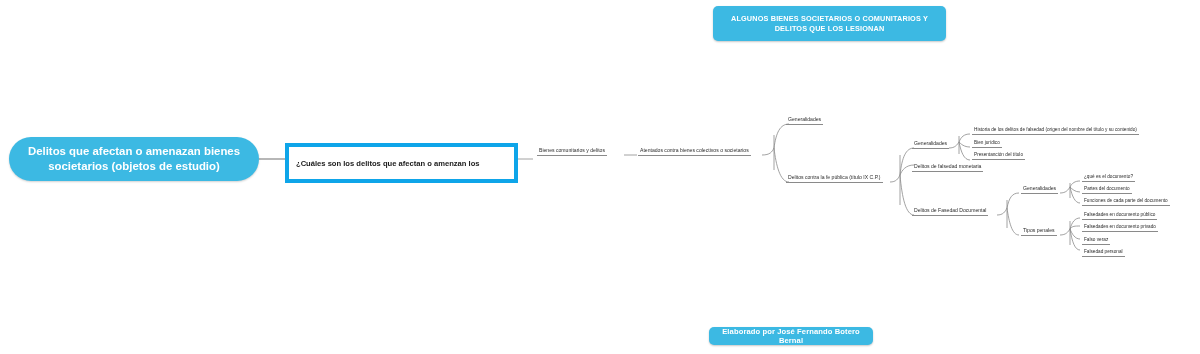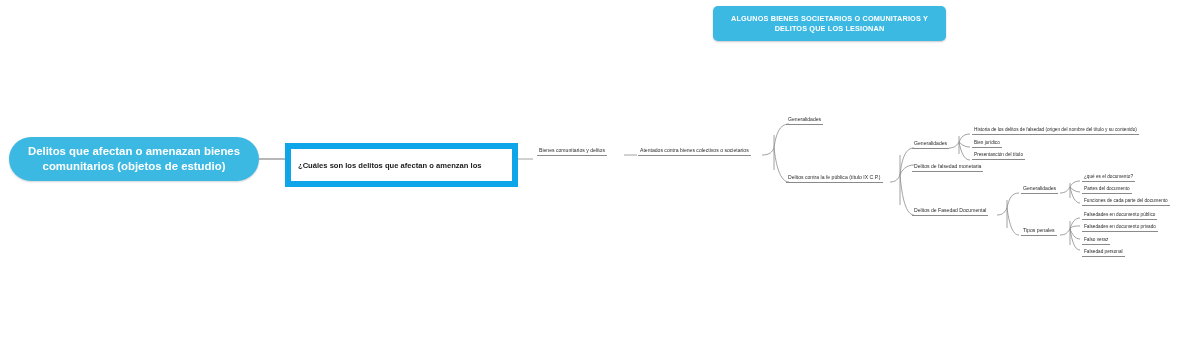--- a/index.html
+++ b/index.html
@@ -49,21 +49,21 @@
     text-align: center;
     box-shadow: 0 1px 2px rgba(0,0,0,0.18);
     padding: 0 10px;
   }
 
   
   #question-node {
     position: absolute;
     left: 285px; top: 143px; width: 233px; height: 31px;
     background: #ffffff;
-    border: 6px solid #0ea5e9;
+    border: 4px solid #0ea5e9;
     color: #1a1a1a;
     font-weight: bold;
     font-size: 7.6px;
     line-height: 1.45;
     display: flex; flex-direction: column; justify-content: center;
     padding: 16px 7px;
   }
 
   
   .tnode {
@@ -121,21 +121,21 @@
     <path d="M1060,235 C 1066,235 1068,232 1070,229"></path>
     <path d="M1070,229 C 1072,222 1075,218 1080,218"></path>
     <path d="M1070,229 C 1072,226 1075,226 1080,226"></path>
     <path d="M1070,229 C 1072,234 1075,239 1080,239"></path>
     <path d="M1070,229 C 1072,242 1075,250 1080,250"></path>
     <line x1="1070" y1="221" x2="1070" y2="245"></line>
   </svg>
 
   <div class="banner" id="top-banner">ALGUNOS BIENES SOCIETARIOS O COMUNITARIOS Y DELITOS QUE LOS LESIONAN</div>
 
-  <div id="root-node">Delitos que afectan o amenazan bienes comunitarios (objetos de estudio)</div>
+  <div id="root-node">Delitos que afectan o amenazan bienes societarios (objetos de estudio)</div>
 
   <div id="question-node">
     <span>¿Cuáles son los delitos que afectan o amenzan los</span>
   </div>
 
   <div class="tnode" style="left:537px; top:148px;">Bienes comunitarios y delitos</div>
 
   <div class="tnode" style="left:638px; top:148px;">Atentados contra bienes colectivos o societarios</div>
 
   <div class="tnode" style="left:786px; top:117px;">Generalidades</div>
@@ -165,14 +165,15 @@
   <div class="tnode sm" style="left:1082px; top:199px;">Funciones de cada parte del documento</div>
 
   <div class="tnode sm" style="left:1082px; top:213px;">Falsedades en documento público</div>
 
   <div class="tnode sm" style="left:1082px; top:225px;">Falsedades en documento privado</div>
 
   <div class="tnode sm" style="left:1082px; top:238px;">Falso veraz</div>
 
   <div class="tnode sm" style="left:1082px; top:250px;">Falsedad personal</div>
 
+  <div class="banner" id="footer-banner">Elaborado por José Fernando Botero Bernal</div>
 
 </div>
 
 </body></html>

